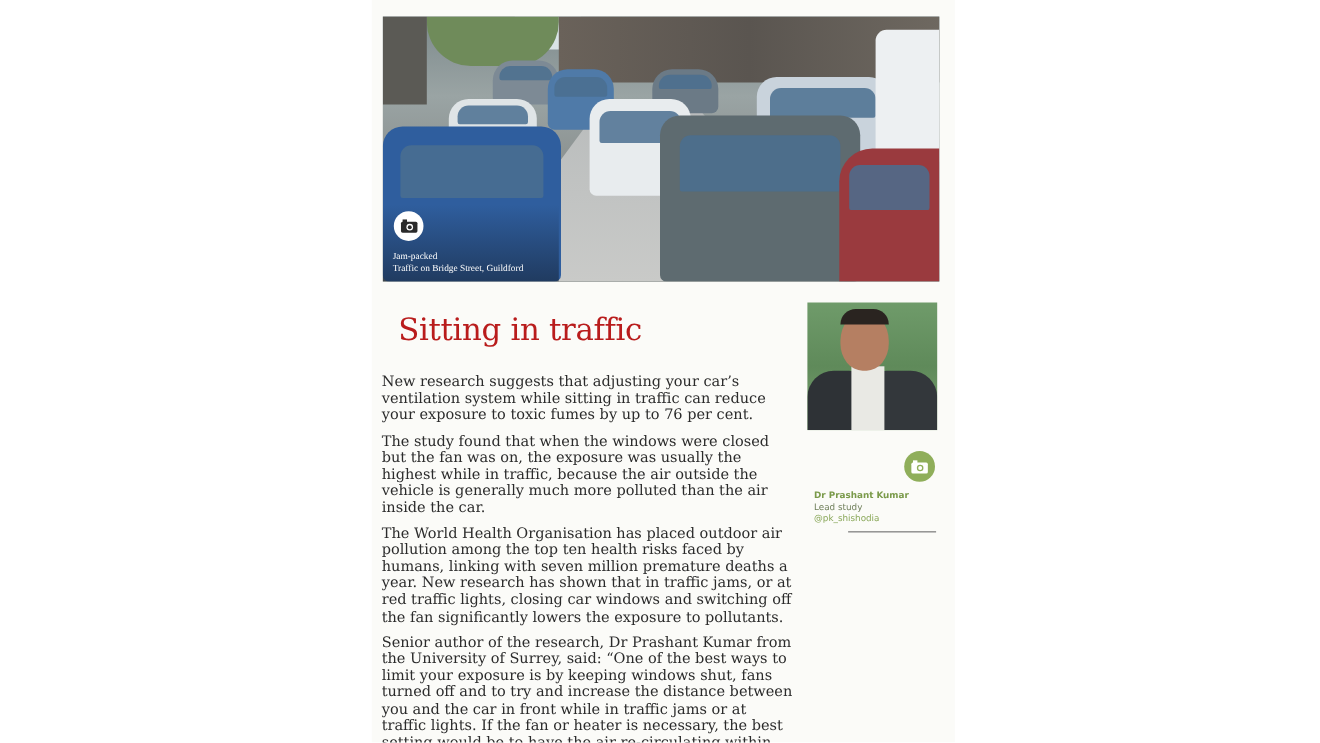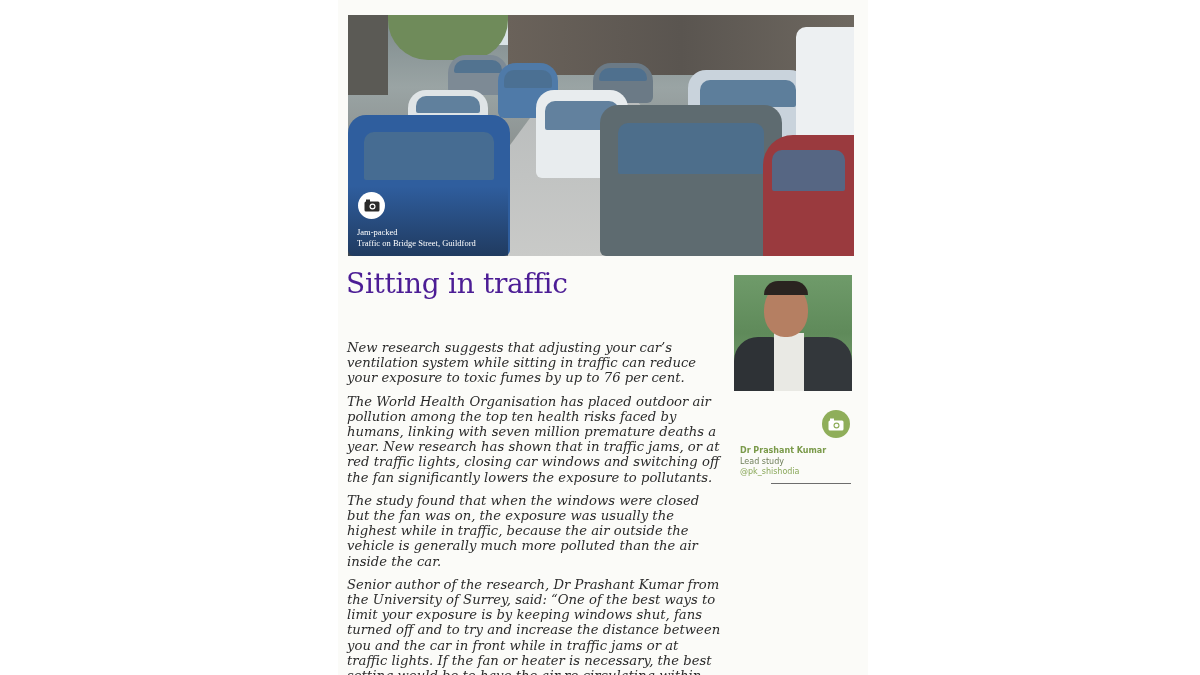--- a/index.html
+++ b/index.html
@@ -45,28 +45,28 @@
     background:#ffffff; display:flex; align-items:center; justify-content:center;
   }
   .cam-badge svg { width:16px; height:13px; }
   .caption {
     position:absolute; left:9px; top:212px; color:#ffffff;
     font-family: Liberation Serif, serif; font-size:8.5px; line-height:11px;
   }
   
   .headline {
     position:absolute; left:346px; top:268px; width:380px;
-    color:#4c1d95; font-size:28px; line-height:32px; font-weight:normal;
-    letter-spacing: -0.3px; margin:0;
+    color:#b91c1c; font-size:28px; line-height:32px; font-weight:normal;
+    letter-spacing: -0.3px; margin:16px;
   }
   .body-col {
     position:absolute; left:347px; top:340px; width:375px;
     color:#2b2b2b; font-size:13.2px; line-height:15.2px;
   }
-  .body-col p { margin: 0 0 8px 0; font-style: italic; }
+  .body-col p { margin: 0 0 8px 0; }
   
   .portrait {
     position:absolute; left:734px; top:275px; width:118px; height:116px; overflow:hidden;
     background: linear-gradient(180deg,#6f9b6a 0%,#5f8a5a 50%,#7aa072 100%);
   }
   .portrait .head { position:absolute; left:30px; top:8px; width:44px; height:54px; border-radius:50% 50% 46% 46%; background:#b57f62; }
   .portrait .hair { position:absolute; left:30px; top:6px; width:44px; height:14px; border-radius:22px 22px 0 0; background:#2a2420; }
   .portrait .shirt { position:absolute; left:40px; top:58px; width:30px; height:58px; background:#e9e9e4; }
   .portrait .jacket-l { position:absolute; left:0; top:62px; width:48px; height:54px; background:#2e3236; border-radius:24px 10px 0 0; }
   .portrait .jacket-r { position:absolute; left:62px; top:62px; width:56px; height:54px; background:#33373b; border-radius:10px 24px 0 0; }
@@ -138,22 +138,22 @@
     <div>Traffic on Bridge Street, Guildford</div>
   </div>
 </div>
 
 <h1 class="headline">
   <span>Sitting in traffic</span><br>
 </h1>
 
 <div class="body-col">
   <p>New research suggests that adjusting your car’s ventilation system while sitting in traffic can reduce your exposure to toxic fumes by up to 76 per cent.</p>
+  <p>The study found that when the windows were closed but the fan was on, the exposure was usually the highest while in traffic, because the air outside the vehicle is generally much more polluted than the air inside the car.</p>
   <p>The World Health Organisation has placed outdoor air pollution among the top ten health risks faced by humans, linking with seven million premature deaths a year. New research has shown that in traffic jams, or at red traffic lights, closing car windows and switching off the fan significantly lowers the exposure to pollutants.</p>
-  <p>The study found that when the windows were closed but the fan was on, the exposure was usually the highest while in traffic, because the air outside the vehicle is generally much more polluted than the air inside the car.</p>
   <p>Senior author of the research, Dr Prashant Kumar from the University of Surrey, said: “One of the best ways to limit your exposure is by keeping windows shut, fans turned off and to try and increase the distance between you and the car in front while in traffic jams or at traffic lights. If the fan or heater is necessary, the best setting would be to have the air re-circulating within the car.”</p>
 </div>
 
 <div class="portrait">
   <div class="jacket-l"></div>
   <div class="jacket-r"></div>
   <div class="shirt"></div>
   <div class="head"></div>
   <div class="hair"></div>
 </div>

